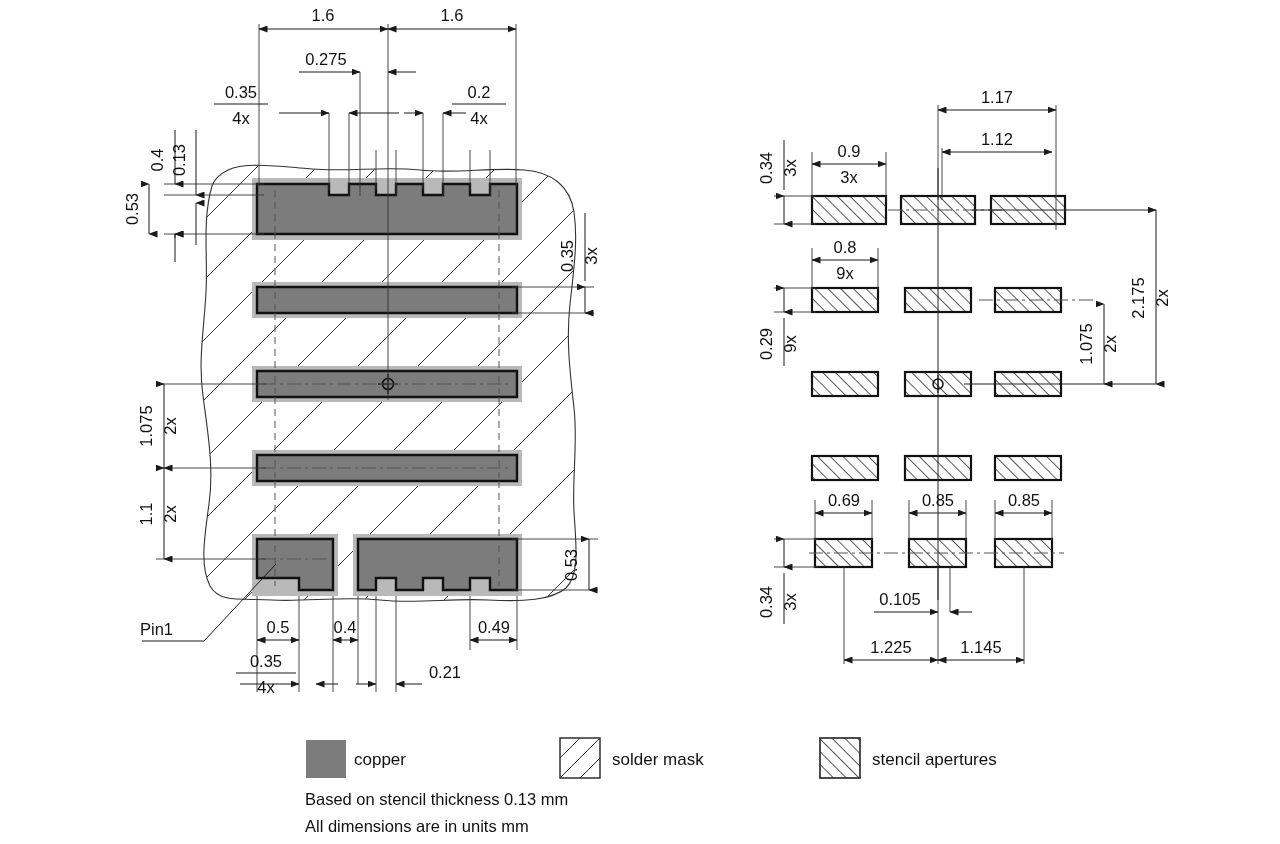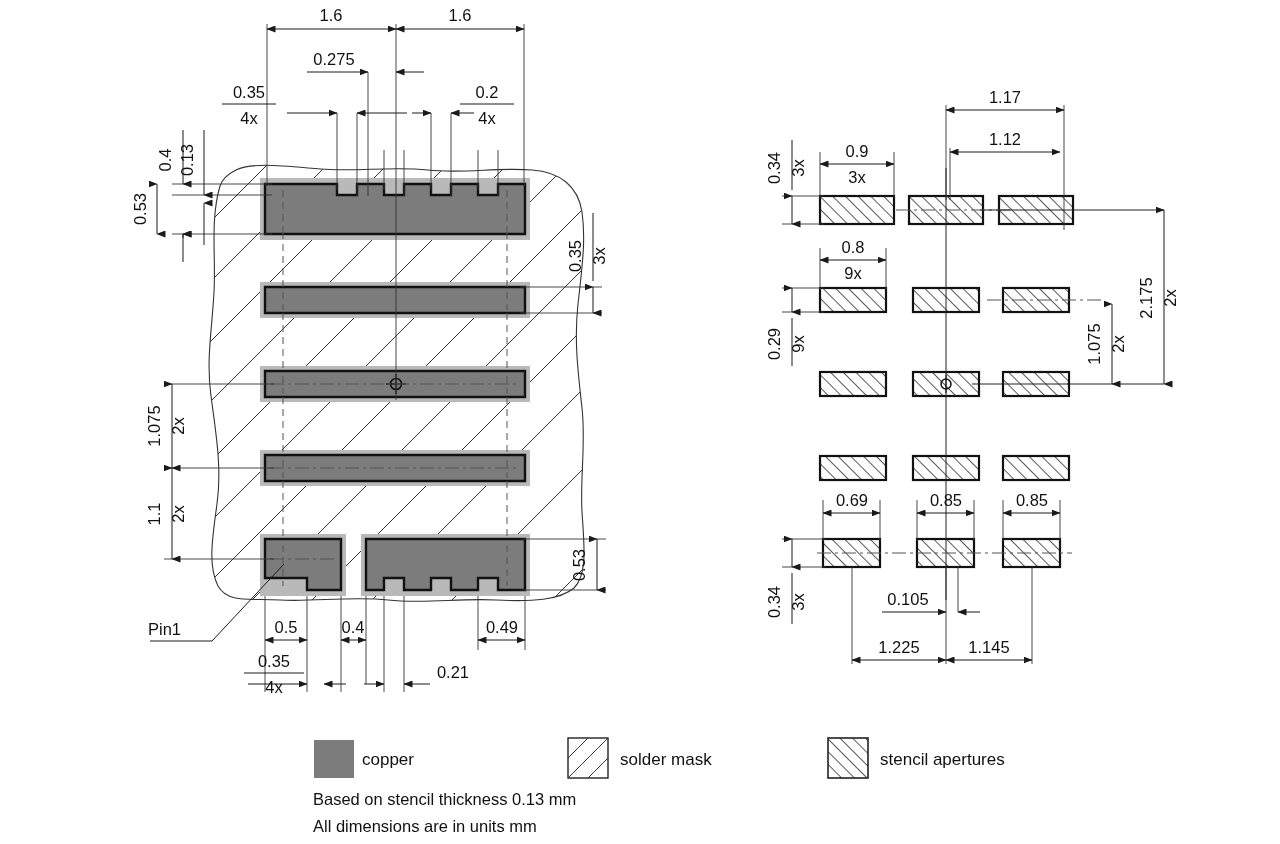--- a/index.html
+++ b/index.html
@@ -4,21 +4,21 @@
 <title>PCB Land Pattern / Stencil Drawing</title>
 <style>
   html,body{margin:0;padding:0;background:#fff;}
   body{
     width:1280px;height:844px;
     font-family:"Liberation Sans", sans-serif;
     color:#000;
     overflow:hidden;
     position:relative;
   }
-  #root{position:absolute;left:12px;top:0;width:1132px;height:844px;}
+  #root{position:absolute;left:4px;top:0;width:1132px;height:844px;}
   svg{display:block;}
   text{font-family:"Liberation Sans", sans-serif;fill:#111;}
   .dim{font-size:16.5px;}
   .legend{font-size:17px;}
   .note{font-size:16.5px;}
   .ln{stroke:#1a1a1a;stroke-width:1;fill:none;}
   .ext{stroke:#333;stroke-width:0.9;fill:none;}
   .ctr{stroke:#222;stroke-width:1;fill:none;}
   .dash{stroke:#555;stroke-width:1;fill:none;stroke-dasharray:7 5;}
   .dashdot{stroke:#555;stroke-width:1;fill:none;stroke-dasharray:14 4 3 4;}

